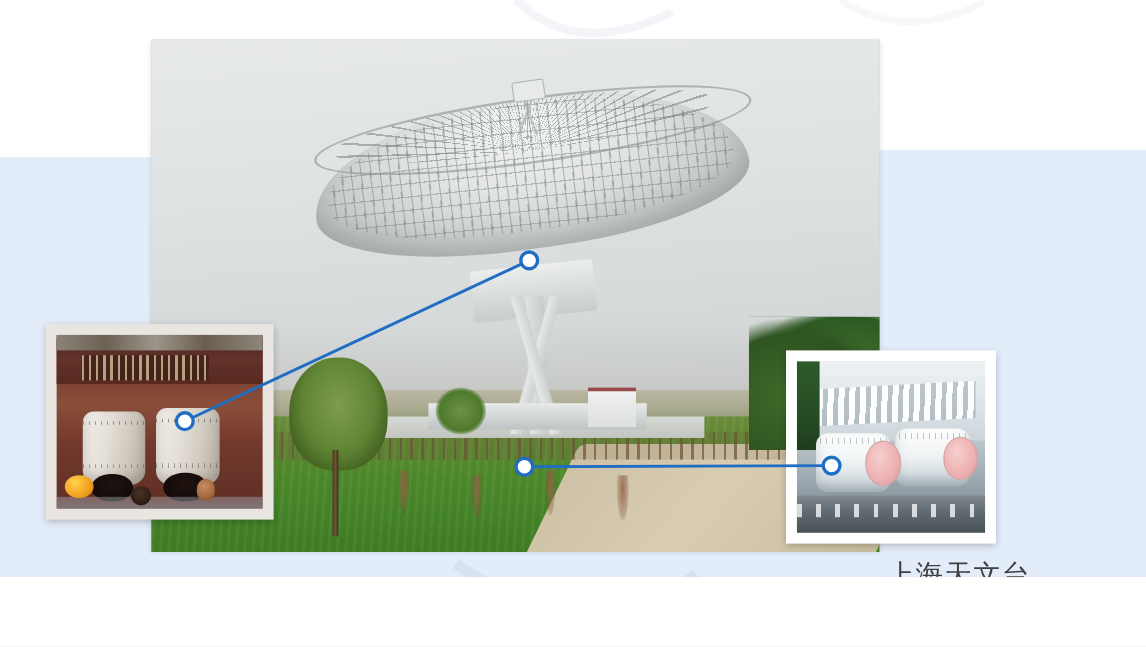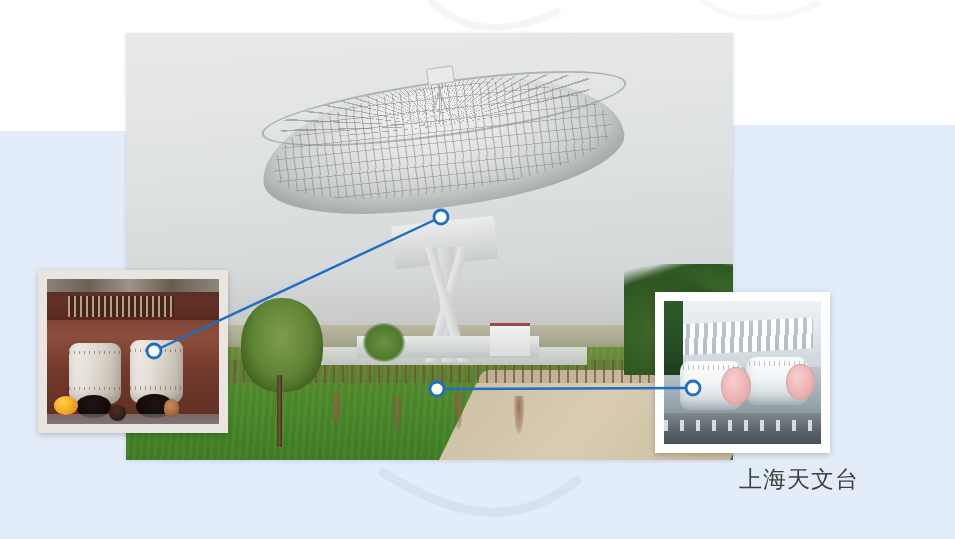--- a/index.html
+++ b/index.html
@@ -3,21 +3,21 @@
 <meta charset="utf-8">
 <style>
   html, body {
     margin: 0;
     padding: 0;
     background: #ffffff;
   }
   #slide {
     position: relative;
     width: 955px;
-    height: 539px;
+    height: 481px;
     overflow: hidden;
     background: #ffffff;
     font-family: "Liberation Sans", sans-serif;
   }
 
   
   .bg-white-top {
     position: absolute;
     left: 0; top: 0;
     width: 955px; height: 132px;

